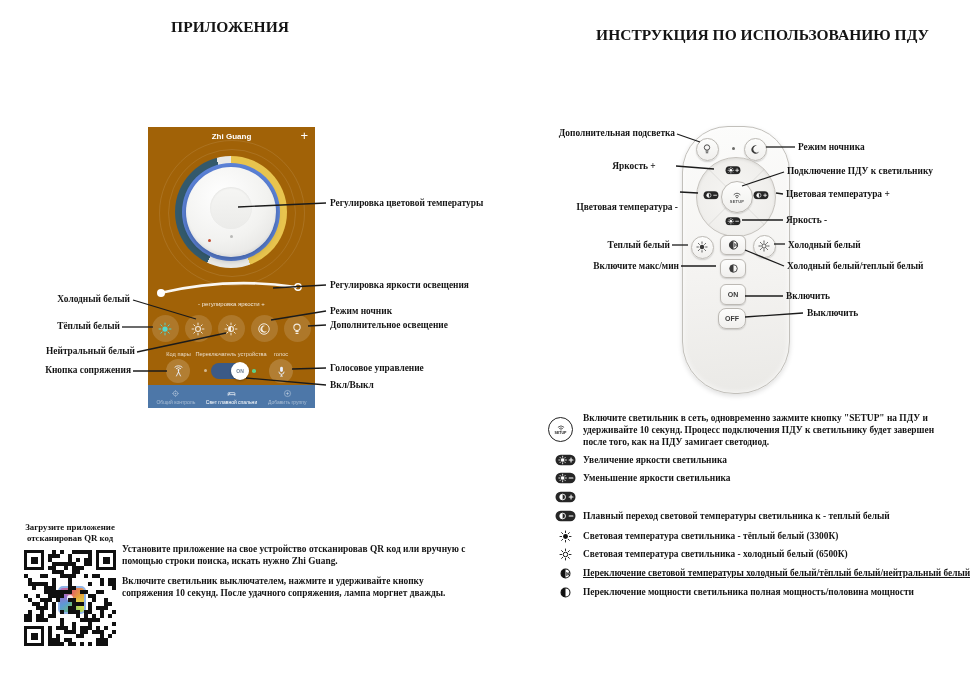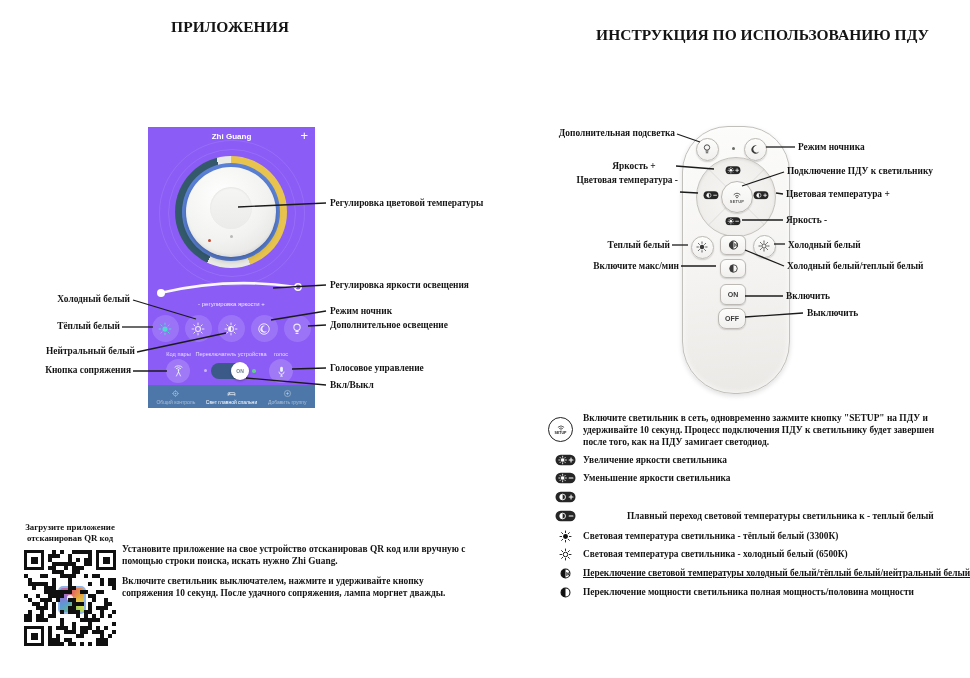--- a/index.html
+++ b/index.html
@@ -7,21 +7,21 @@
         font-family:"Liberation Serif",serif;color:#151515;}
   
   .doc-title{position:absolute;font:700 15.5px/22px "Liberation Serif",serif;text-align:center;color:#141414;}
   .callout{position:absolute;font:700 9.4px "Liberation Serif",serif;color:#141414;white-space:nowrap;}
   .callout.r{text-align:right;}
   .txt{position:absolute;font:700 9.4px/11.8px "Liberation Serif",serif;color:#141414;}
   
   #lines{position:absolute;left:0;top:0;pointer-events:none;}
   #lines line{stroke:#1b1b1b;stroke-width:1.3;}
   
-  #phone{position:absolute;left:148px;top:127px;width:167px;height:281px;background:#8b5cf6;
+  #phone{position:absolute;left:148px;top:127px;width:167px;height:281px;background:#a16207;
          font-family:"Liberation Sans",sans-serif;overflow:hidden;}
   .app-title{position:absolute;left:0;right:0;top:5px;text-align:center;font-size:8px;font-weight:700;color:#fff;}
   .app-plus{position:absolute;right:7px;top:1px;font-size:13px;color:#fff;font-weight:400;}
   .faint-ring{position:absolute;border:1px solid rgba(255,255,255,.10);border-radius:50%;}
   #knob-ring{position:absolute;left:27px;top:29px;width:112px;height:112px;border-radius:50%;
      background:conic-gradient(#e8c44e 0deg 160deg,#e9e9e6 160deg 205deg,#33596b 205deg 345deg,#e9e9e6 345deg 360deg);}
   #knob-ring-inner{position:absolute;left:7px;top:7px;width:98px;height:98px;border-radius:50%;background:#5b82d8;}
   #knob{position:absolute;left:38px;top:40px;width:90px;height:90px;border-radius:50%;
      background:radial-gradient(circle at 40% 32%,#ffffff 0%,#f2f2f0 55%,#dedddb 100%);
      box-shadow:0 3px 6px rgba(0,0,0,.28), inset 0 -2px 3px rgba(0,0,0,.05);}
@@ -447,21 +447,21 @@
   <div class="callout" style="left:330px;top:380px;">Вкл/Выкл</div>
   <div class="callout r" style="left:10px;top:294px;width:120px;">Холодный белый</div>
   <div class="callout r" style="left:10px;top:321px;width:110px;">Тёплый белый</div>
   <div class="callout r" style="left:10px;top:346px;width:125px;">Нейтральный белый</div>
   <div class="callout r" style="left:10px;top:365px;width:121px;">Кнопка сопряжения</div>
 
   <div class="callout r" style="left:555px;top:128px;width:120px;">Дополнительная подсветка</div>
   <div class="callout" style="left:798px;top:142px;">Режим ночника</div>
   <div class="callout r" style="left:594px;top:161px;width:80px;text-align:center;">Яркость +</div>
   <div class="callout" style="left:787px;top:166px;">Подключение ПДУ к светильнику</div>
-  <div class="callout r" style="left:568px;top:175px;width:110px;">Цветовая температура -</div>
+  <div class="callout r" style="left:568px;top:202px;width:110px;">Цветовая температура -</div>
   <div class="callout" style="left:786px;top:189px;">Цветовая температура +</div>
   <div class="callout" style="left:786px;top:215px;">Яркость -</div>
   <div class="callout r" style="left:590px;top:240px;width:80px;">Теплый белый</div>
   <div class="callout" style="left:788px;top:240px;">Холодный белый</div>
   <div class="callout" style="left:787px;top:261px;">Холодный белый/теплый белый</div>
   <div class="callout r" style="left:585px;top:261px;width:94px;">Включите макс/мин</div>
   <div class="callout" style="left:786px;top:291px;">Включить</div>
   <div class="callout" style="left:807px;top:308px;">Выключить</div>
 
   <div id="setup-badge">
@@ -490,21 +490,21 @@
     <svg width="21" height="12">
         <use href="#i-pill-ck-p"></use>
       </svg>
     </div>
 
   <div class="legend-icon" style="left:555px;top:510px;">
     <svg width="21" height="12">
         <use href="#i-pill-ck-m"></use>
       </svg>
     </div>
-  <div class="callout" style="left:583px;top:511px;margin-left:44px;">Плавный переход световой температуры светильника к - теплый белый</div>
+  <div class="callout" style="left:583px;top:511px;">Плавный переход световой температуры светильника к - теплый белый</div>
 
   <div class="legend-icon" style="left:559px;top:530px;">
     <svg width="13" height="13">
         <use href="#i-sun-f"></use>
       </svg>
     </div>
   <div class="callout" style="left:583px;top:531px;">Световая температура светильника - тёплый белый (3300К)</div>
 
   <div class="legend-icon" style="left:559px;top:548px;">
     <svg width="13" height="13">

